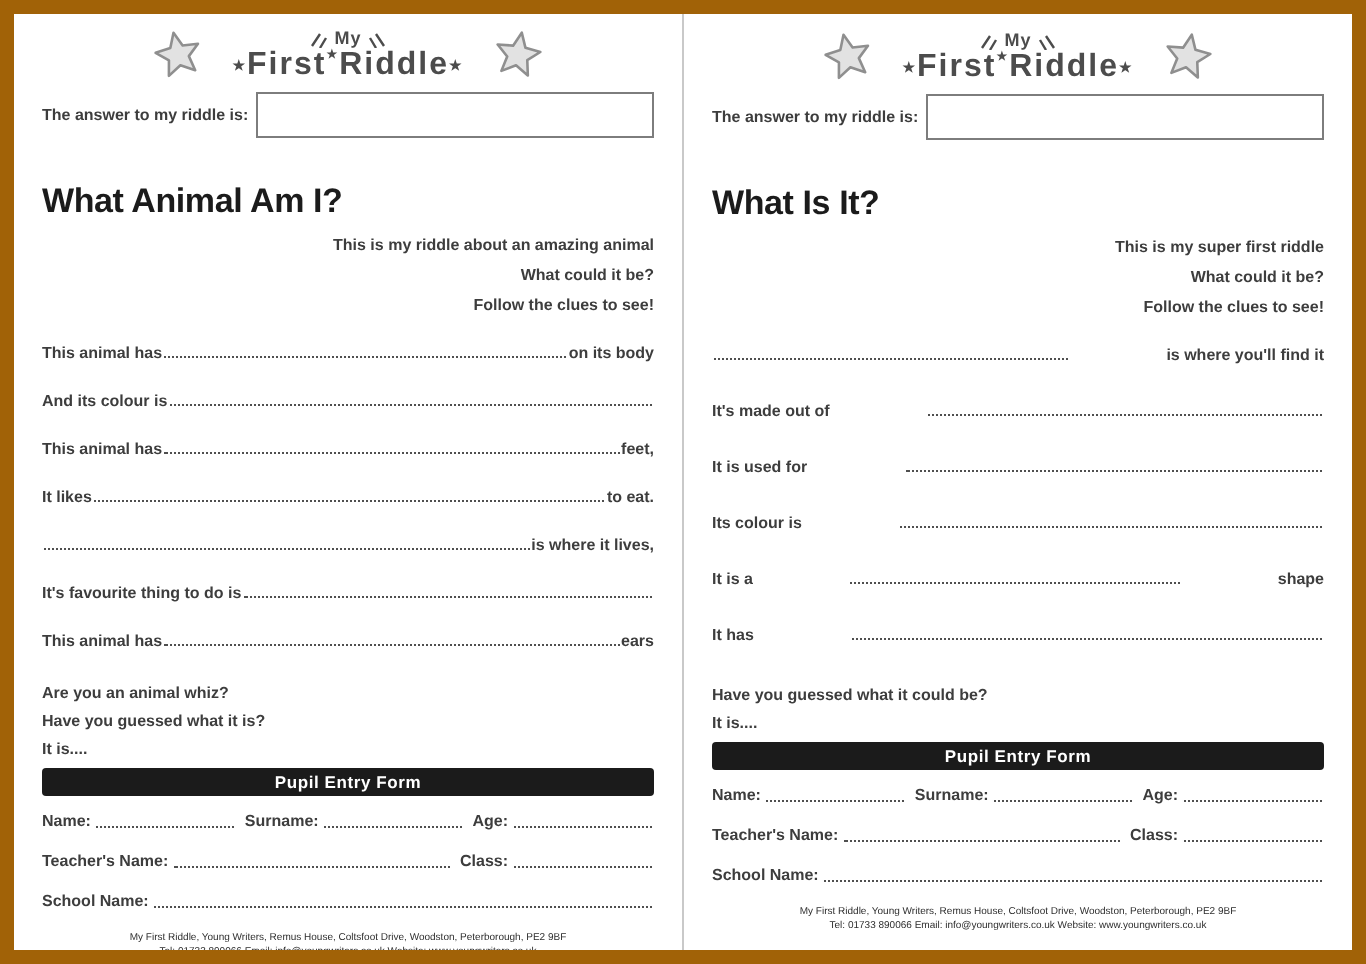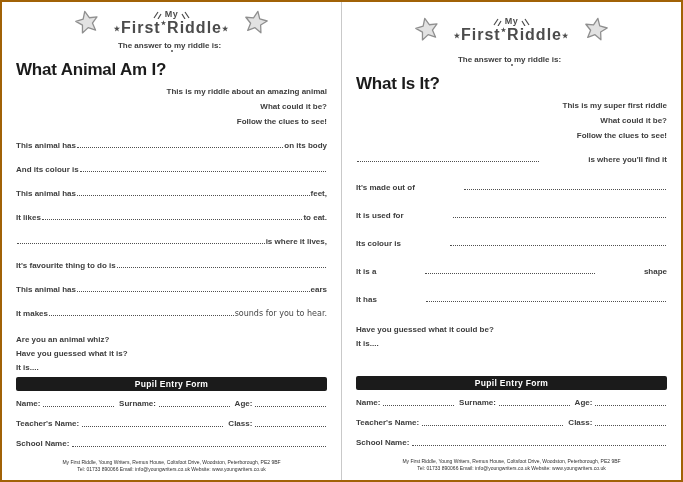--- a/index.html
+++ b/index.html
@@ -2,21 +2,21 @@
 <html><head>
 <meta charset="utf-8">
 <style>
   * { margin:0; padding:0; box-sizing:border-box; }
   html,body { background:#fff; }
   body { font-family:"Liberation Sans", sans-serif; color:#3d3d3d; }
 
   .sheet {
     width:683px; height:482px;
     display:flex;
-    border:2px solid #a16207;
+    border:7px solid #a16207;
     background:#22c55e;
   }
   .page {
     flex:1;
     display:flex; flex-direction:column;
     padding:6px 14px 8px 14px;
     background:#fff;
     overflow:hidden;
   }
   .page + .page { border-left:1px solid #c9c9c9; }
@@ -34,21 +34,21 @@
   .logo-my { font-size:9px; font-weight:bold; color:#4c4c4c; letter-spacing:0.5px; }
   .decor { width:10px; height:9px; }
   .logo-main {
     font-size:16px; font-weight:bold; color:#4c4c4c;
     letter-spacing:1px; margin-top:1px; white-space:nowrap;
   }
   .mini-star { font-size:7px; color:#4c4c4c; vertical-align:2px; }
   .mini-star.raised { vertical-align:8px; font-size:6px; }
 
   
-  .answer-row { display:flex; align-items:center; margin:3px 0 6px 0;flex-direction:column; }
+  .answer-row { display:flex; align-items:center; margin:3px 0 20px 0; }
   .answer-label { font-size:8px; font-weight:bold; color:#3d3d3d; white-space:nowrap; margin-right:4px; }
   .answer-box { flex:1; height:23px; border:1px solid #7d7d7d; background:#fff; }
 
   
   .page-title { font-size:17px; font-weight:bold; color:#1b1b1b; letter-spacing:-0.2px; margin:2px 0 7px 0; }
   .intro-line { font-size:8px; font-weight:bold; color:#3d3d3d; margin-bottom:6px;text-align:right; }
 
   
   .clues { margin-top:9px; }
   .clue-row { display:flex; align-items:flex-end; margin-bottom:15px; font-size:8px; font-weight:bold; color:#3d3d3d; }
@@ -144,25 +144,20 @@
       </div>
       <div class="clue-row">
         <span class="clue-prefix">It's favourite thing to do is</span>
         <span class="dots"></span>
       </div>
       <div class="clue-row">
         <span class="clue-prefix">This animal has</span>
         <span class="dots"></span>
         <span class="clue-suffix">ears</span>
       </div>
-      <div class="clue-row">
-        <span class="clue-prefix">It makes</span>
-        <span class="dots"></span>
-        <span class="clue-suffix suffix-alt">sounds for you to hear.</span>
-      </div>
     </div>
 
     <div class="outro">
       <div class="outro-line">Are you an animal whiz?</div>
       <div class="outro-line">Have you guessed what it is?</div>
       <div class="outro-line">It is....</div>
     </div>
 
     <div class="form-section">
       <div class="form-bar">Pupil Entry Form</div>

